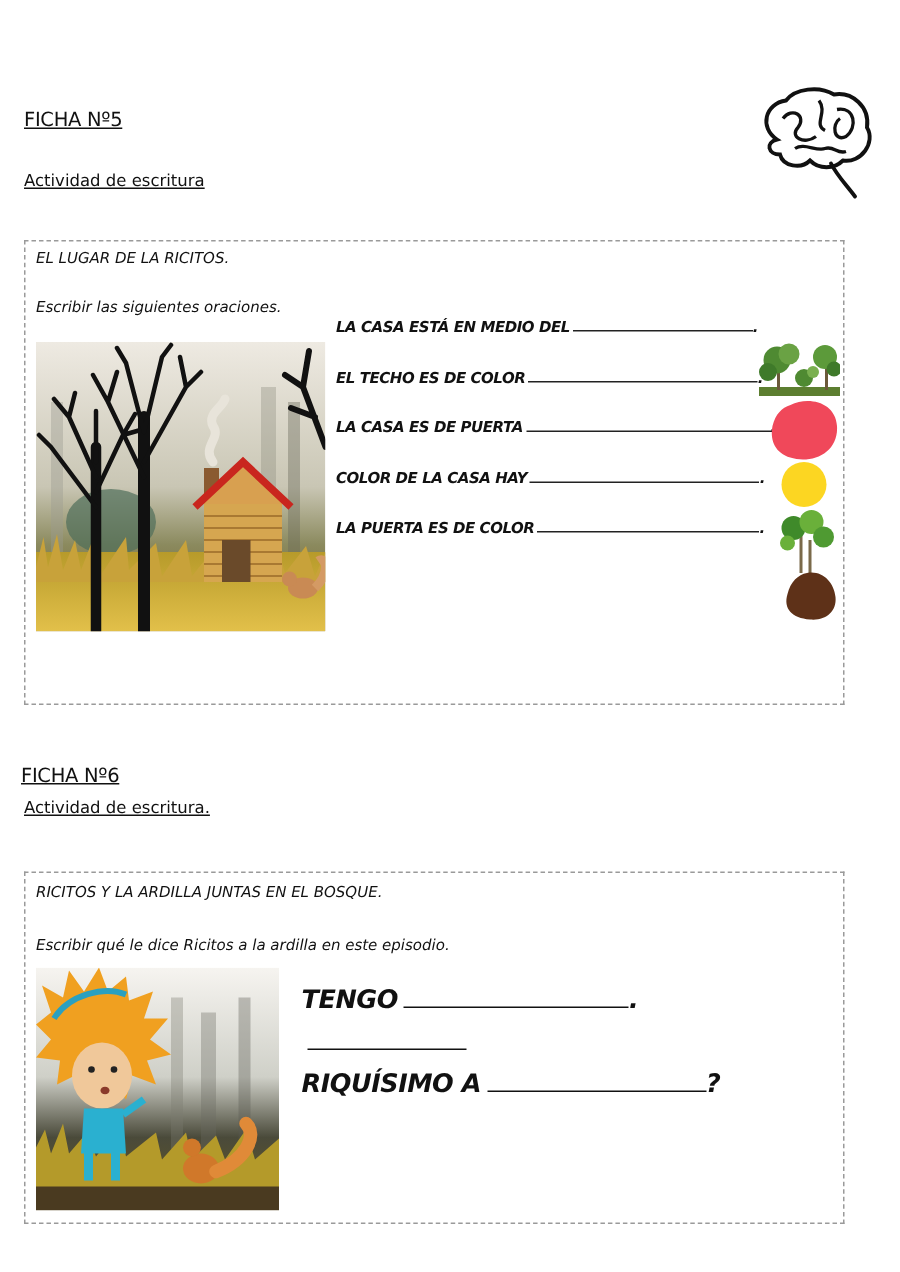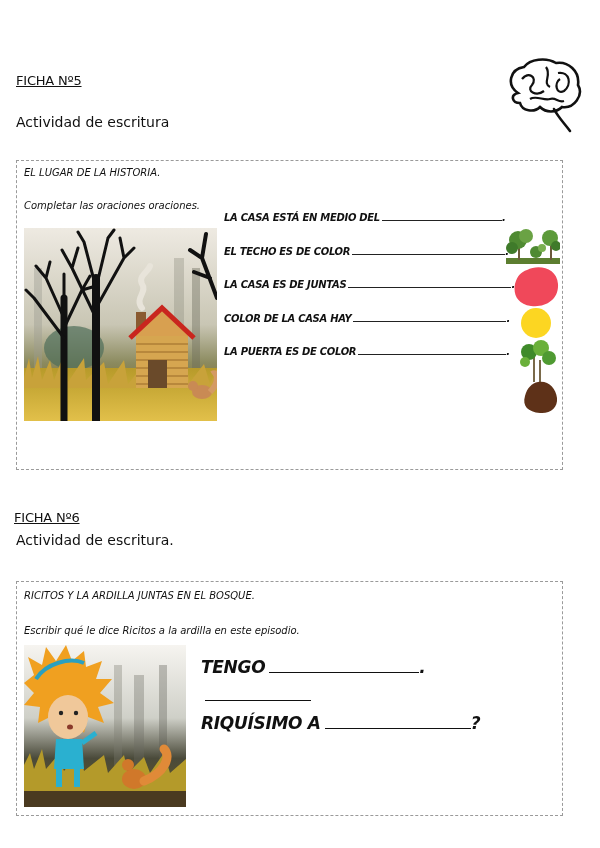--- a/index.html
+++ b/index.html
@@ -1,19 +1,19 @@
 <!DOCTYPE html>
 <html><head>
 <meta charset="utf-8">
 <style>
   html, body { margin:0; padding:0; background:#fff; }
   body { width:600px; height:848px; position:relative; overflow:hidden; font-family:"DejaVu Sans", "Liberation Sans", sans-serif; color:#111; }
   .abs { position:absolute;margin-top:40px; }
   .ficha-title { font-size:13px; text-decoration:underline; letter-spacing:-0.2px; }
-  .activity { font-size:14px; }
+  .activity { font-size:11px;text-decoration:underline; }
   .box { border:1px dashed #9a9a9a; box-sizing:border-box; }
   .it { font-style:italic; font-size:10px; }
   .sentence { position:absolute; left:224px; font-style:italic; font-weight:bold; font-size:10px; letter-spacing:-0.3px; white-space:nowrap; }
   .sentence .blank { display:inline-block; border-bottom:1px solid #222; vertical-align:baseline; height:9px; margin-left:2px; }
   .big { font-style:italic; font-weight:bold; font-size:17px; letter-spacing:-0.3px; white-space:nowrap; position:absolute; left:201px; }
   .big .blank { display:inline-block; border-bottom:1.5px solid #111; height:14px; margin-left:4px; }
   svg { display:block; }
 </style>
 </head>
 <body>
@@ -23,22 +23,22 @@
 
 <div class="abs" style="left:500px;top:15px;width:85px;height:80px;">
   <svg width="85" height="80" viewBox="0 0 85 80">
     <path d="M18 38 C6 30 10 14 24 12 C30 4 46 2 56 8 C68 6 80 16 78 30 C84 40 74 54 62 52 C56 58 46 58 40 52 C34 58 22 56 20 48 C12 48 10 40 18 38 Z" fill="none" stroke="#111" stroke-width="2.6"></path>
     <path d="M22 24 C28 16 38 22 32 30 C26 36 36 42 44 36 M46 12 C52 20 42 28 50 32 M58 18 C70 16 72 30 64 36 C56 40 54 28 60 24 M30 44 C36 40 44 46 50 44 C56 42 58 48 64 46" fill="none" stroke="#111" stroke-width="2.2"></path>
     <path d="M54 54 C58 62 64 68 70 76" fill="none" stroke="#111" stroke-width="2.6" stroke-linecap="round"></path>
   </svg>
 </div>
 
 <div class="abs box" style="left:16px;top:120px;width:547px;height:310px;"></div>
-<div class="abs it" style="left:24px;top:127px;">EL LUGAR DE LA HISTORIA.</div>
-<div class="abs it" style="left:24px;top:160px;">Completar las oraciones oraciones.</div>
+<div class="abs it" style="left:24px;top:127px;">EL LUGAR DE LA RICITOS.</div>
+<div class="abs it" style="left:24px;top:160px;">Escribir las siguientes oraciones.</div>
 
 <div class="abs" style="left:24px;top:188px;width:193px;height:193px;overflow:hidden;">
   <svg width="193" height="193" viewBox="0 0 193 193">
     <defs>
       <linearGradient id="sky1" x1="0" y1="0" x2="0" y2="1">
         <stop offset="0" stop-color="#eeeae2"></stop>
         <stop offset="0.5" stop-color="#c9c6b4"></stop>
         <stop offset="0.7" stop-color="#8b8a5e"></stop>
         <stop offset="1" stop-color="#6b5520"></stop>
       </linearGradient>
@@ -85,21 +85,21 @@
   </svg>
 </div>
 
 <div class="sentence" style="top:211px;">
   <span>LA CASA ESTÁ EN MEDIO DEL</span><span class="blank" style="width:120px;"></span><span>.</span>
 </div>
 <div class="sentence" style="top:245px;">
   <span>EL TECHO ES DE COLOR</span><span class="blank" style="width:153px;"></span><span>.</span>
 </div>
 <div class="sentence" style="top:278px;">
-  <span>LA CASA ES DE JUNTAS</span><span class="blank" style="width:163px;"></span><span>.</span>
+  <span>LA CASA ES DE PUERTA</span><span class="blank" style="width:163px;"></span><span>.</span>
 </div>
 <div class="sentence" style="top:312px;">
   <span>COLOR DE LA CASA HAY</span><span class="blank" style="width:153px;"></span><span>.</span>
 </div>
 <div class="sentence" style="top:345px;text-align:center;">
   <span>LA PUERTA ES DE COLOR</span><span class="blank" style="width:148px;"></span><span>.</span>
 </div>
 
 <div class="abs" style="left:506px;top:188px;width:54px;height:36px;">
   <svg width="54" height="36" viewBox="0 0 54 36">

